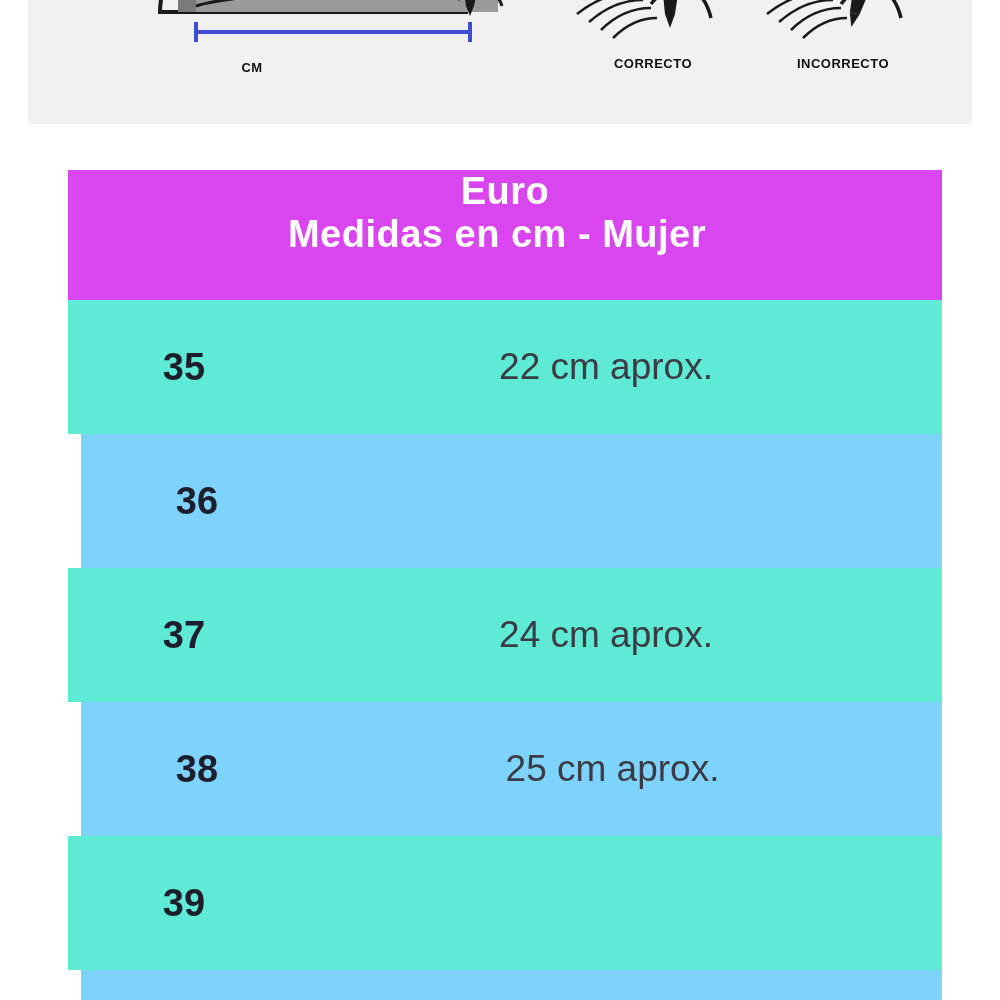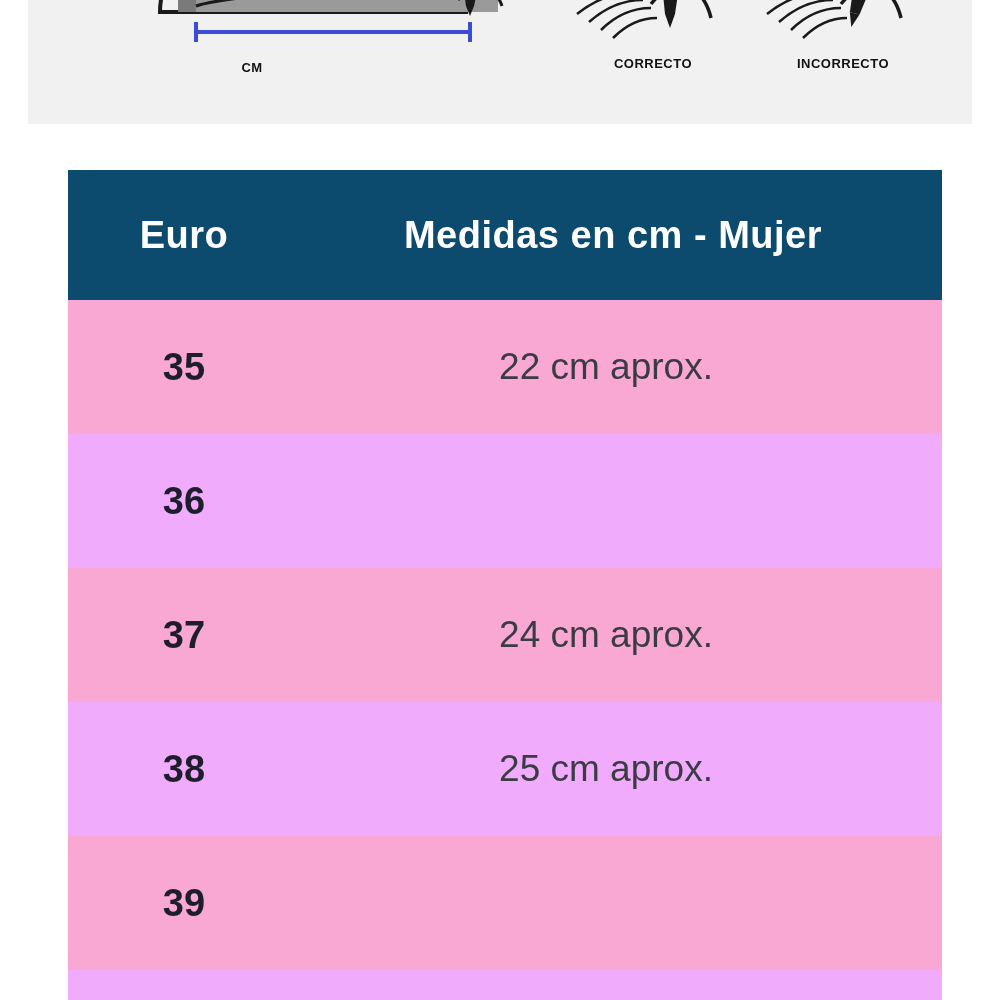--- a/index.html
+++ b/index.html
@@ -81,23 +81,24 @@
   .size-table {
     position: absolute;
     left: 68px;
     top: 170px;
     width: 874px;
   }
 
   .table-header {
     display: flex;
     align-items: center;
-    background: #0c4a6e;
+    background: #d946ef;
     height: 130px;
     color: #ffffff;
+    flex-direction: column;
   }
 
   .th-euro {
     width: 232px;
     text-align: center;
     font-size: 38px;
     font-weight: bold;
     letter-spacing: 0.5px;
   }
 
@@ -107,25 +108,26 @@
     font-size: 38px;
     font-weight: bold;
     letter-spacing: 0.5px;
     padding-right: 16px;
   }
 
   .table-row {
     display: flex;
     align-items: center;
     height: 134px;
-    background: #f9a8d4;
+    background: #5eead4;
   }
 
   .table-row.alt {
-    background: #f0abfc;
+    background: #7dd3fc;
+    margin-left: 13px;
   }
 
   .td-euro {
     width: 232px;
     text-align: center;
     font-size: 38px;
     font-weight: bold;
     color: #1d1d2c;
   }
 

